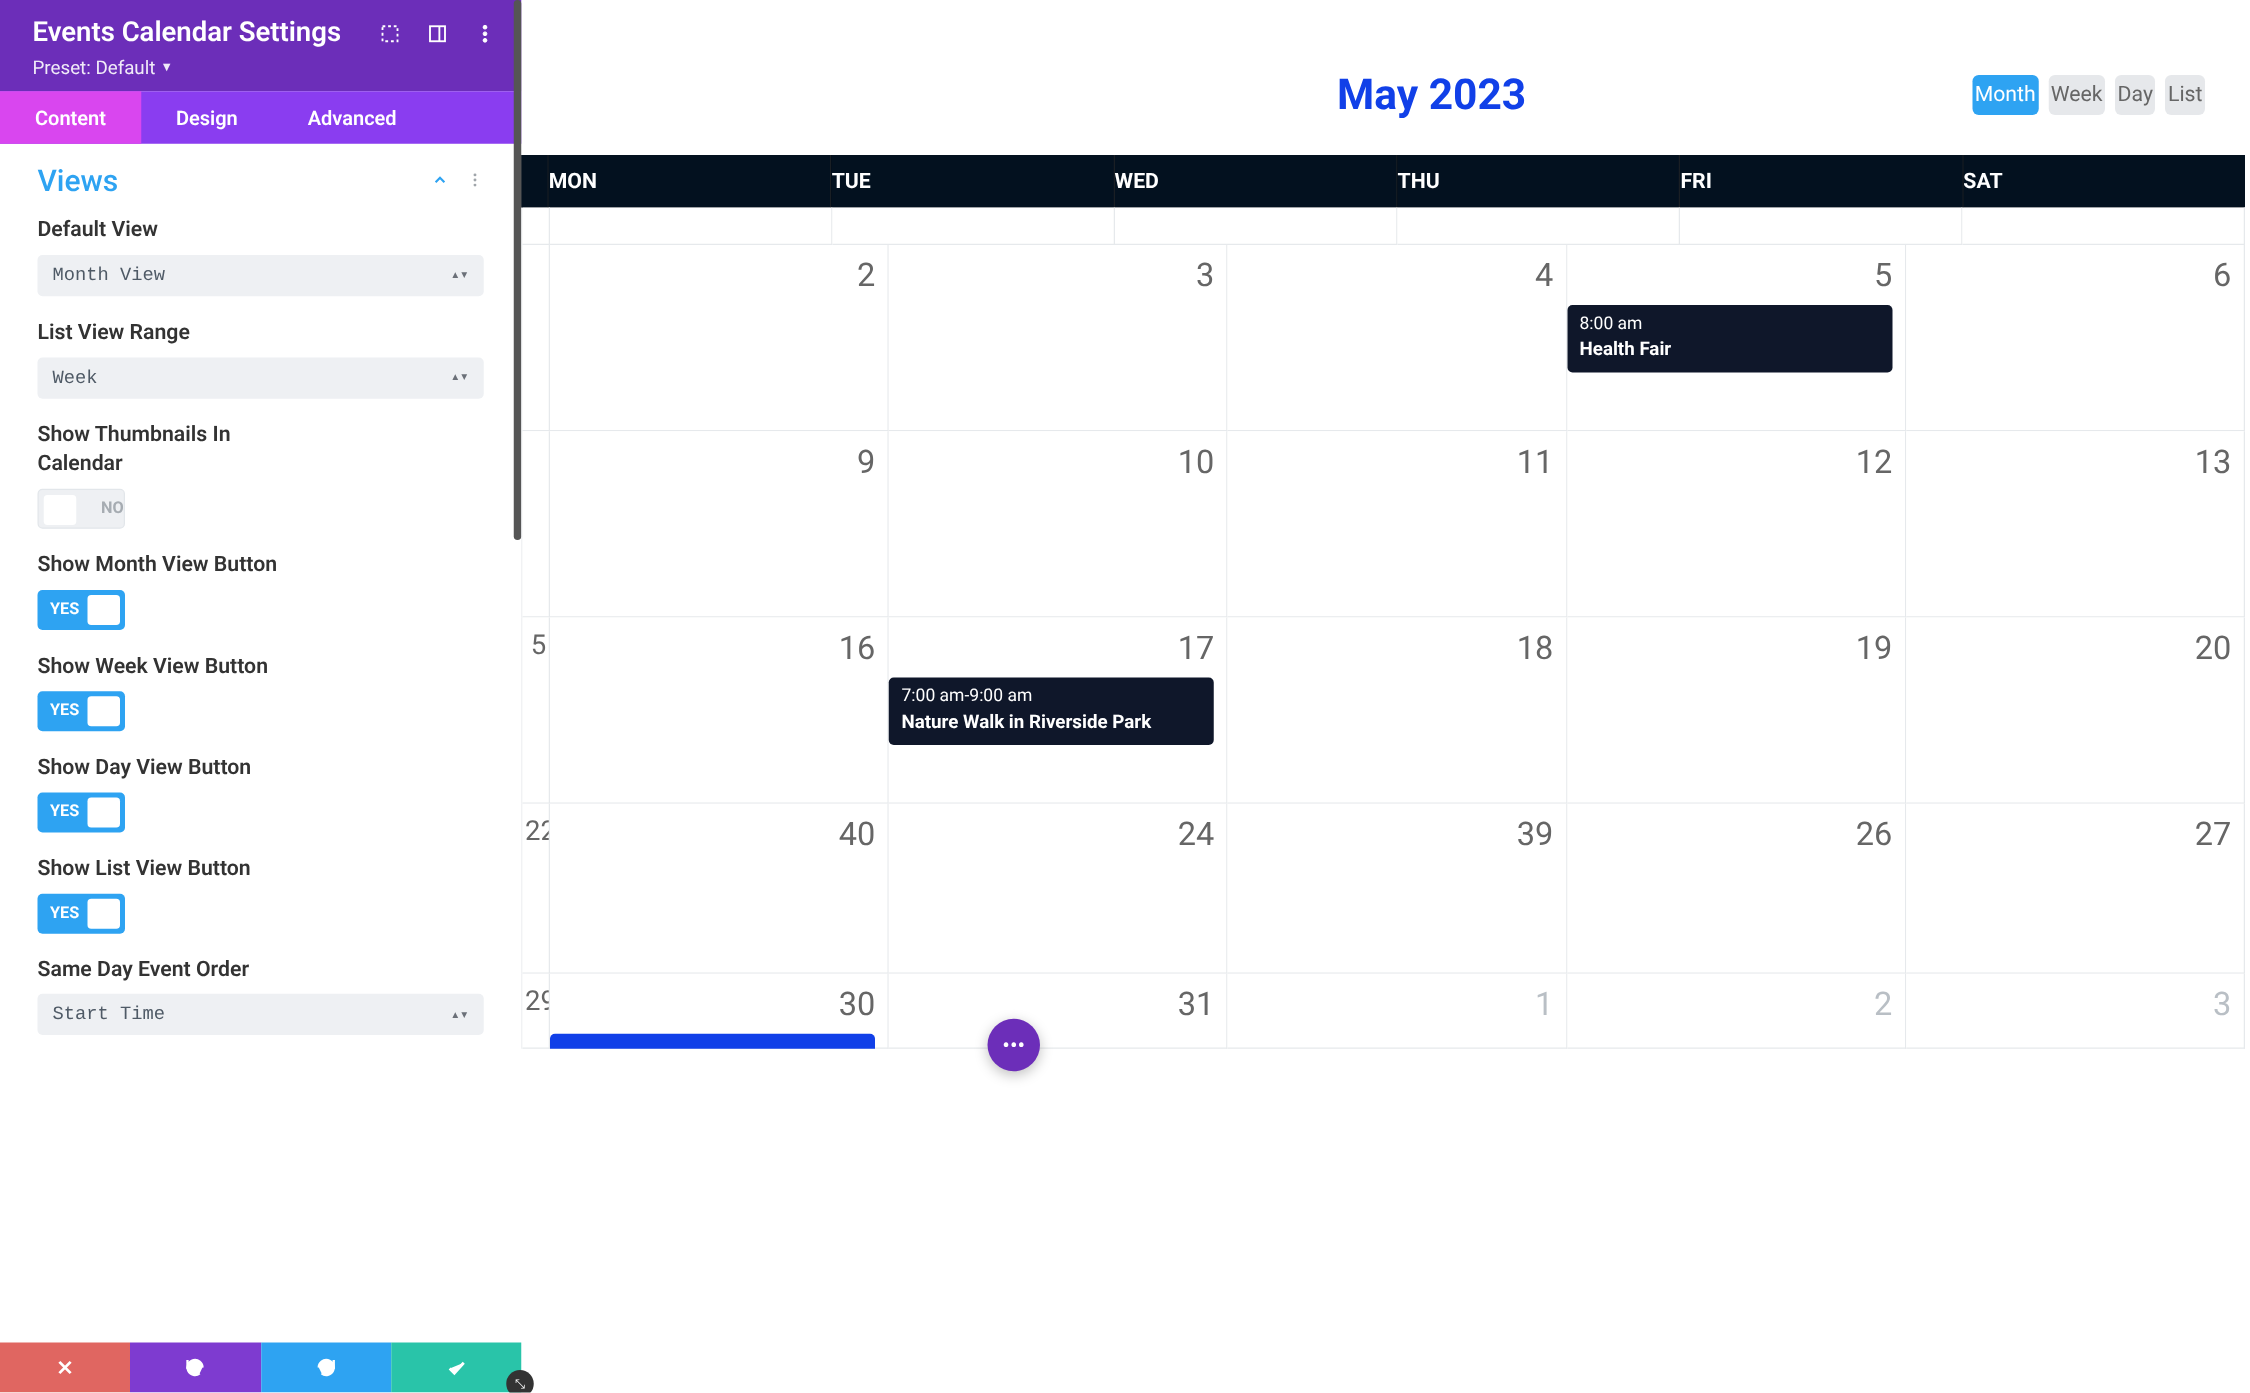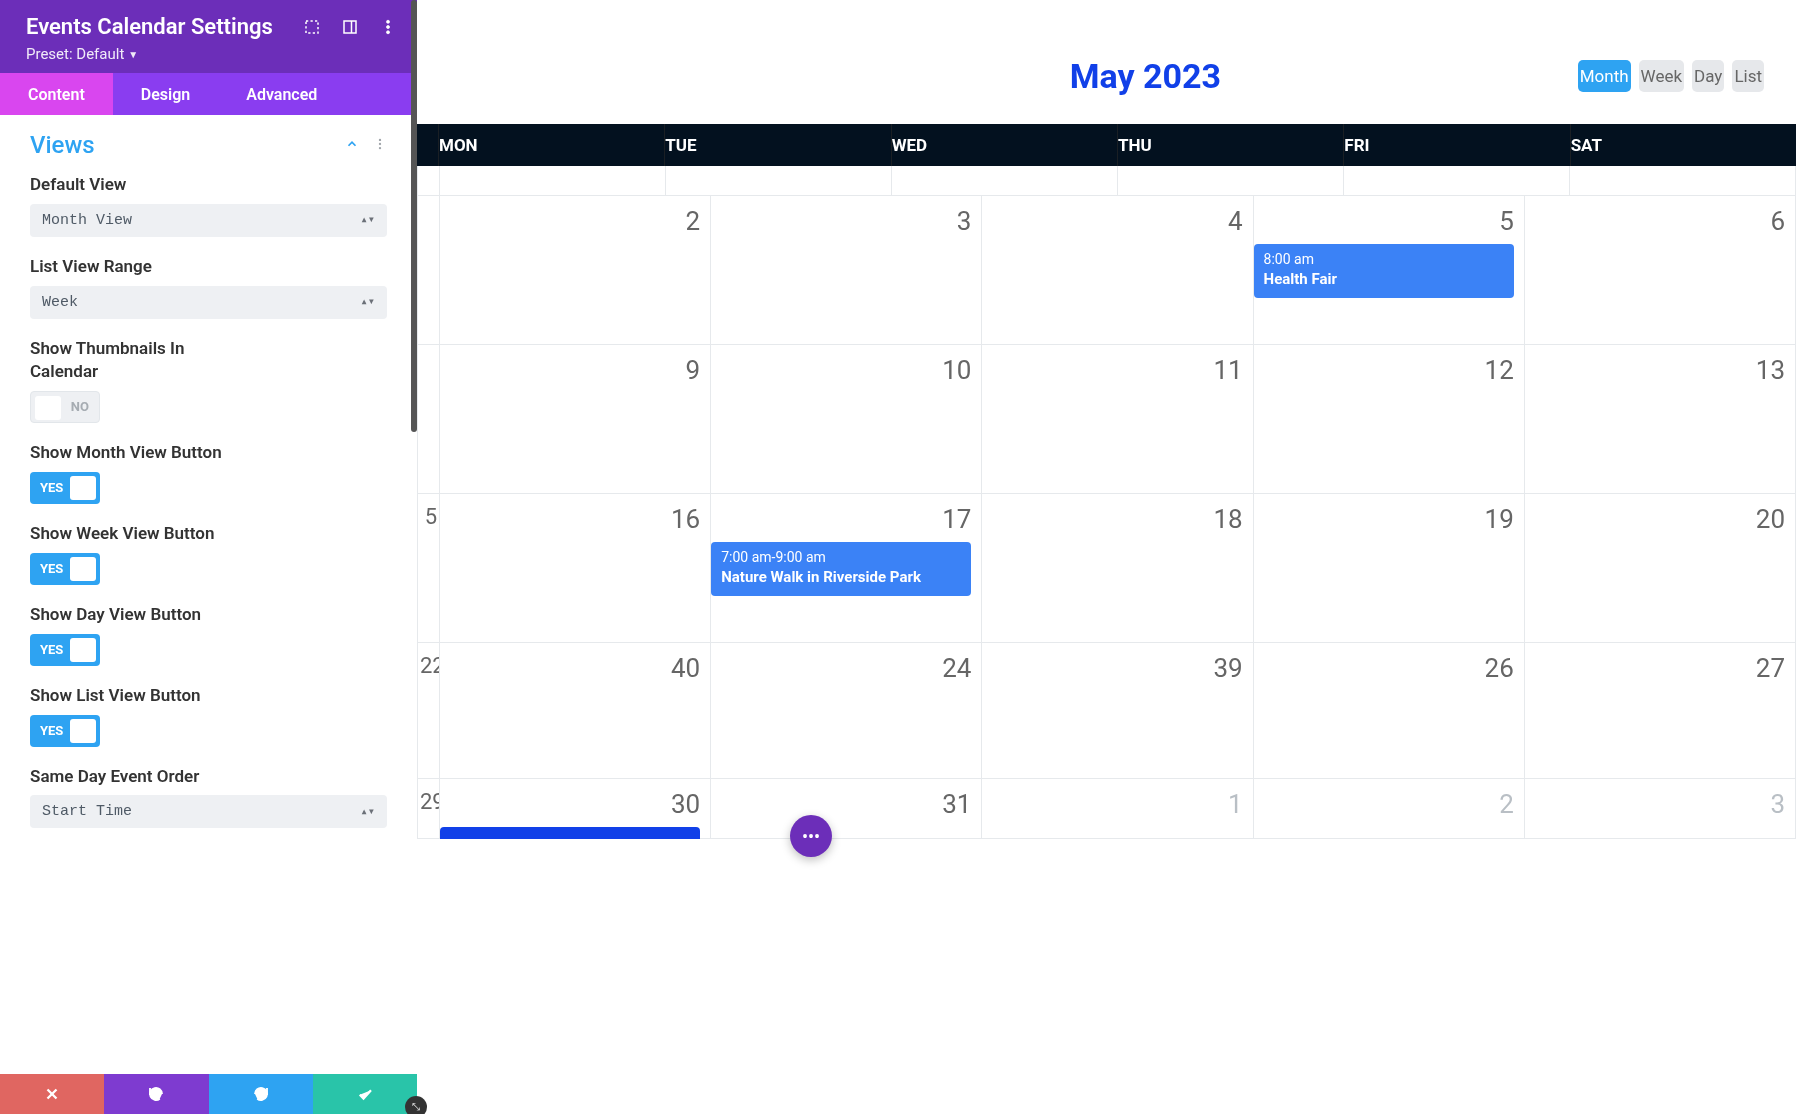--- a/index.html
+++ b/index.html
@@ -48,21 +48,21 @@
       justify-content:space-between; align-items:center; font-size: 15px; color:#4f5a66;
       cursor:pointer;
       font-family:Liberation Mono, monospace;
     }
     .select .chev { font-size: 12px; color:#6b7078; display:inline-block; line-height:1; }
     .toggle {
       width: 70px; height: 32px; border-radius: 4px; position:relative; cursor:pointer;
       display:flex; align-items:center; font-size: 13px; font-weight:700;
     }
     .toggle.on { background:#2ea3f2; color:#fff; padding-left:10px; }
-    .toggle.off { background:#eef0f3; color:#a6acb2; justify-content:flex-end; padding-right:10px; border:1px solid #e2e6ea; }
+    .toggle.off { background:#eef0f3; color:#a6acb2; justify-content:flex-end; border:1px solid #e2e6ea; }
     .toggle .knob { position:absolute; width:26px; height:24px; background:#fff; border-radius:3px; top:4px; }
     .toggle.on .knob { right:4px; }
     .toggle.off .knob { left:4px; }
     .sb-footer {
       height: 40px; display:flex; width:417px;
     }
     .ft-btn { flex:1; display:flex; align-items:center; justify-content:center; cursor:pointer; }
     .ft-cancel { background:#e06661; }
     .ft-undo { background:#7e3bd0; }
     .ft-redo { background:#2ea3f2; }
@@ -108,21 +108,21 @@
     .day-cell.cut-left { flex: 0 0 22px; padding:8px 2px; overflow:hidden; }
     .row-h-0 { height: 30px; }
     .row-h-1 { height: 149px; }
     .row-h-2 { height: 149px; }
     .row-h-3 { height: 149px; }
     .row-h-4 { height: 136px; }
     .row-h-5 { height: 60px; }
     .day-num { text-align:right; font-size: 26px; color:#666; margin-top:2px; }
     .day-num.muted { color:#b9bfc5; }
     .event {
-      background:#3b82f6; color:#fff; border-radius:4px; padding:6px 10px 8px 10px;
+      background:#0f172a; color:#fff; border-radius:4px; padding:6px 10px 8px 10px;
       margin-top:8px; font-size:14px; line-height:1.3;
     }
     .event .time { font-size:14px; font-weight:400; }
     .event .title { font-size:15px; font-weight:700; margin-top:2px; }
     .fab {
       position:absolute; width:42px; height:42px; background:#6c2eb9; border-radius:50%;
       display:flex; align-items:center; justify-content:center; color:#fff; font-size:18px;
       box-shadow: 0 3px 10px rgba(0,0,0,.25);
     }
   </style>

